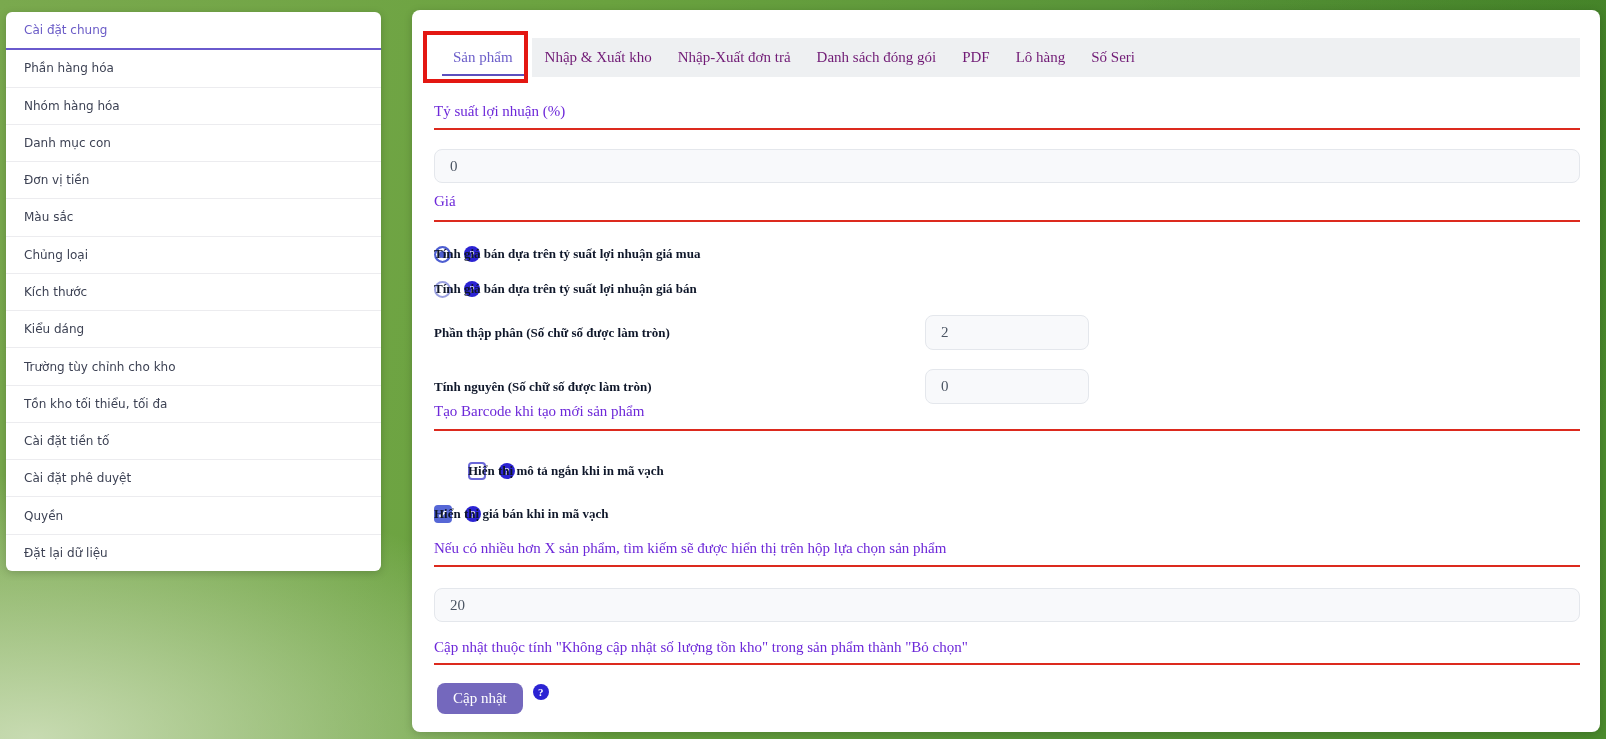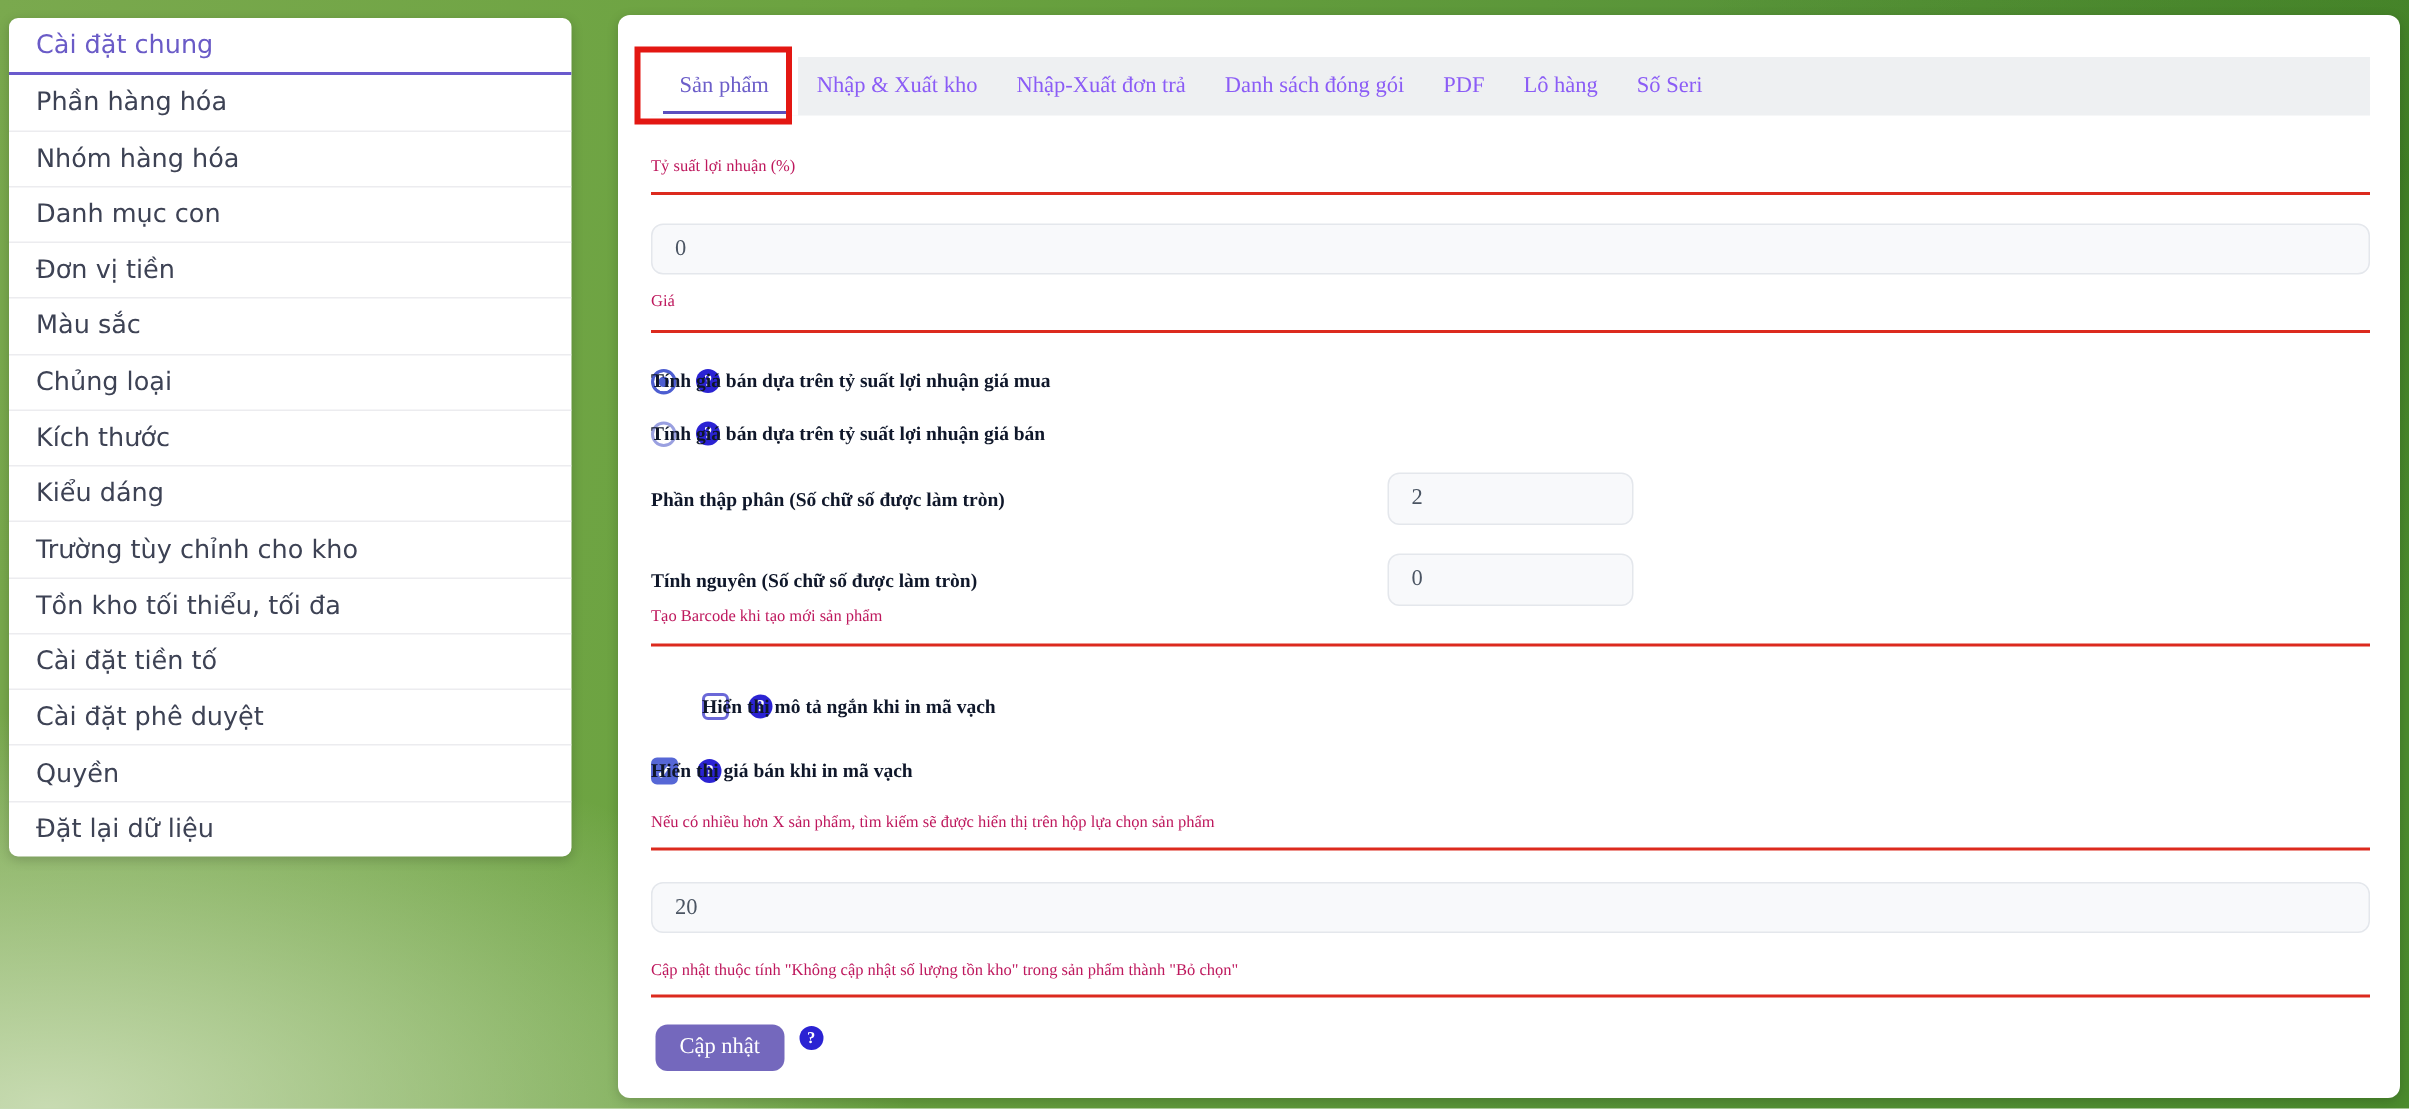--- a/index.html
+++ b/index.html
@@ -15,21 +15,21 @@
 
   
   .sidebar {
     position:absolute; left:6px; top:12px; width:375px; height:559px;
     background:#ffffff; border-radius:6px; overflow:hidden;
     box-shadow:0 2px 8px rgba(0,0,0,0.18);
     display:flex; flex-direction:column;
   }
   .side-item {
     flex:1; display:flex; align-items:center; padding:0 18px;
-    font-size:17px; color:#3d4254; border-bottom:1px solid #ececef;
+    font-size:12px; color:#3d4254; border-bottom:1px solid #ececef;
     cursor:pointer; white-space:nowrap;
   }
   .side-item:last-child { border-bottom:none; }
   .side-item.active { color:#6a5bc7; border-bottom:2px solid #6a5acd; }
 
   
   .main {
     position:absolute; left:412px; top:10px; width:1188px; height:722px;
     background:#ffffff; border-radius:8px;
     box-shadow:0 2px 8px rgba(0,0,0,0.18);
@@ -37,37 +37,37 @@
   }
   .main * { position:absolute; }
 
   
   .tabbar {
     left:22px; top:28px; width:1146px; height:39px;
     background:#eef0f2; display:flex; align-items:stretch; position:absolute;
   }
   .tab {
     position:static; display:flex; align-items:center; padding:2px 13px;
-    font-size:15px; color:#8b5cf6; cursor:pointer; white-space:nowrap;
+    font-size:15px; color:#701a75; cursor:pointer; white-space:nowrap;
   }
   .tab.active {
     position:relative; background:#ffffff; color:#6c5ec9; padding:0 19px;
   }
   .tab.active::after {
     content:""; position:absolute; left:8px; right:8px; bottom:1px; height:2px;
     background:#5c4fbe;
   }
   .annotation {
     left:11px; top:21px; width:105px; height:52px;
     border:4px solid #e31712; z-index:4; pointer-events:none;
   }
 
   
   .row { left:22px; width:1146px; display:flex; align-items:center; }
-  .lbl-red { font-size:11px; color:#be185d; font-weight:400; white-space:nowrap;text-align:right; }
+  .lbl-red { font-size:15px; color:#6d28d9; font-weight:400; white-space:nowrap;text-align:right; }
   .lbl-bold { font-size:13px; color:#0f172a; font-weight:700; white-space:nowrap; }
   .redline { left:22px; width:1146px; height:2px; background:#dc2a1e; }
 
   .text-input {
     position:static; height:34px; width:100%;
     background:#f8f9fb; border:1px solid #e4e7ec; border-radius:8px;
     font-family:inherit; font-size:15px; color:#4b5563; padding:0 15px;
     outline:none;
   }
   .small-input { position:absolute; left:491px; top:0; width:164px; height:35px; }

